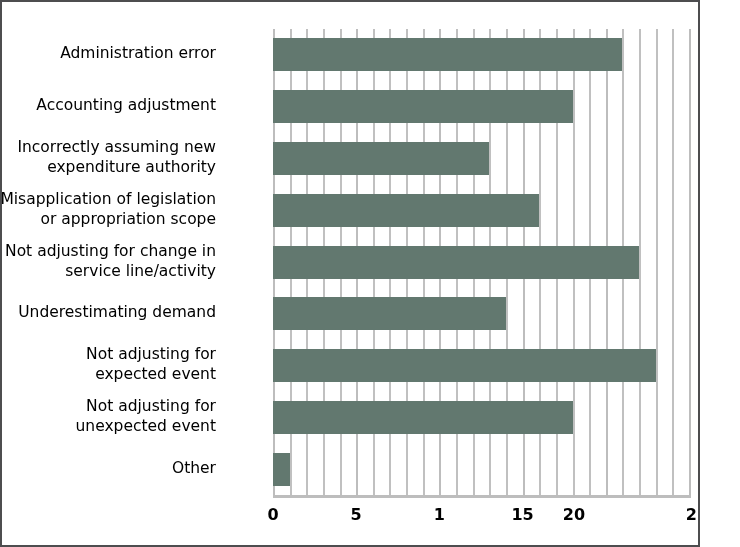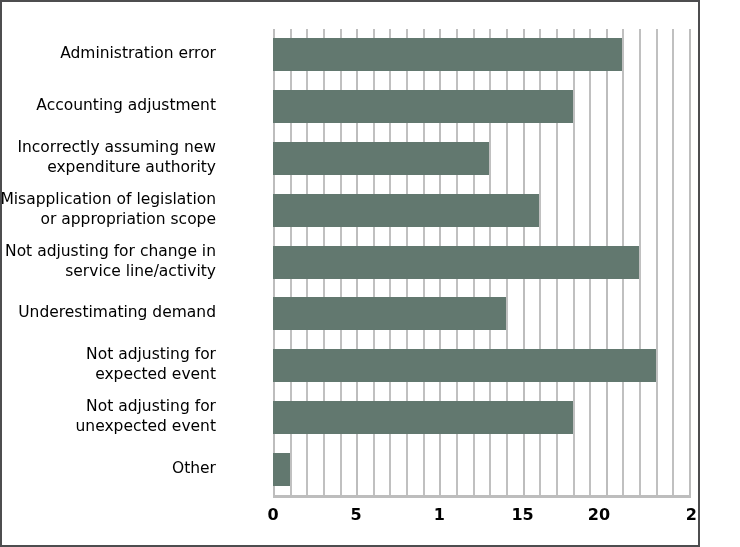--- a/index.html
+++ b/index.html
@@ -154,15 +154,15 @@
     <div class="cat-label" style="top: 300.389px;">Underestimating demand</div>
     <div class="cat-label" style="top: 342.278px;">Not adjusting for
 expected event</div>
     <div class="cat-label" style="top: 394.167px;">Not adjusting for
 unexpected event</div>
     <div class="cat-label" style="top: 456.056px;">Other</div>
     <div class="tick-label" style="left: 271px;">0</div>
     <div class="tick-label" style="left: 354.2px;">5</div>
     <div class="tick-label" style="left: 437.4px;">1</div>
     <div class="tick-label" style="left: 520.6px;">15</div>
-    <div class="tick-label" style="left: 597px;">20</div>
+    <div class="tick-label" style="left: 572px;">20</div>
     <div class="tick-label" style="left: 695px;">25</div>
   </div>
 
 </body></html>

